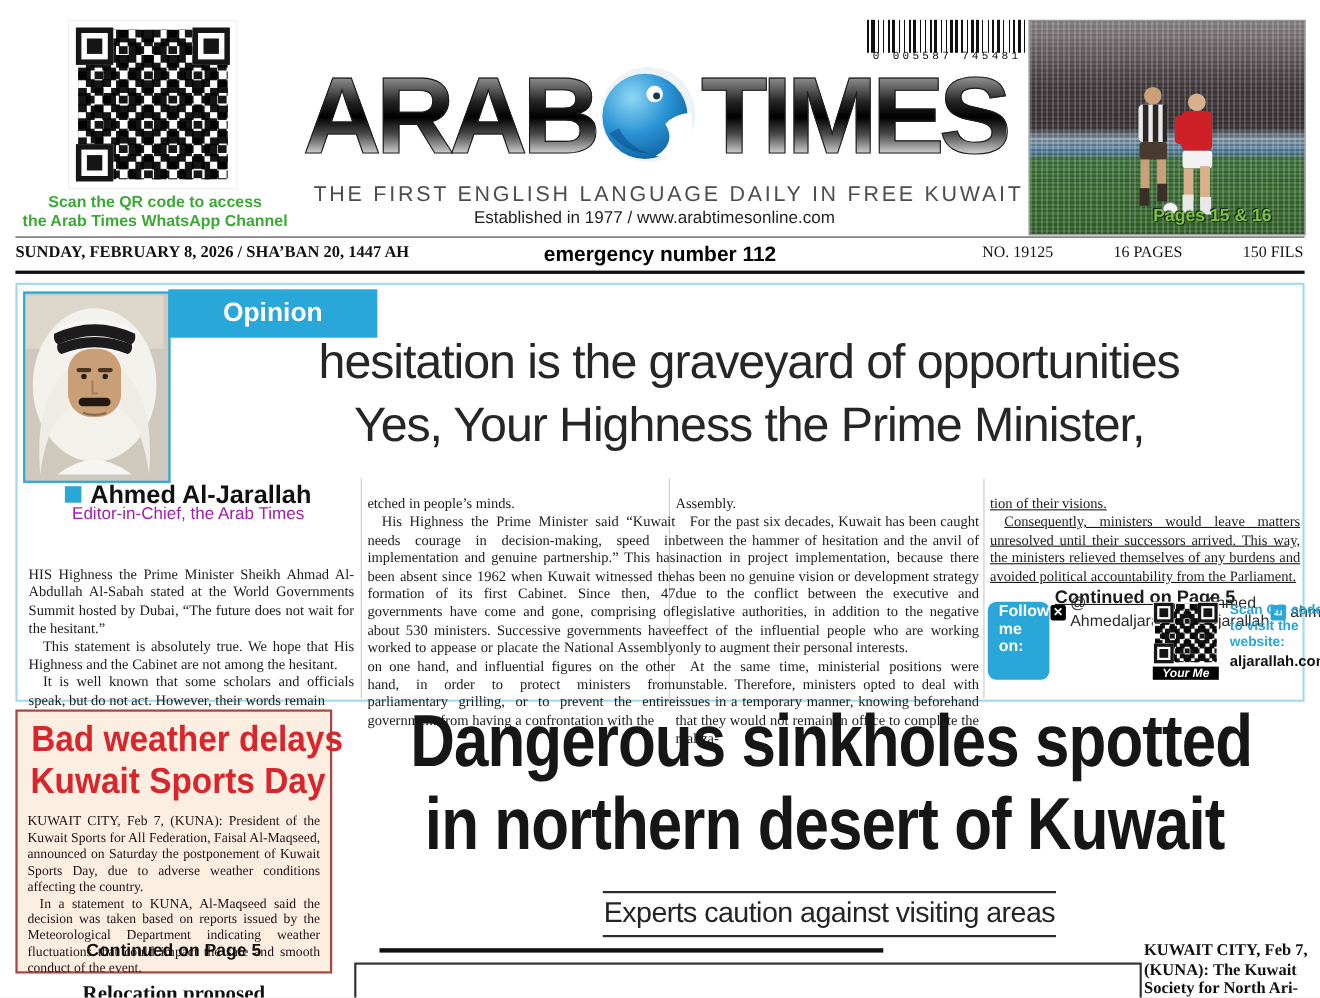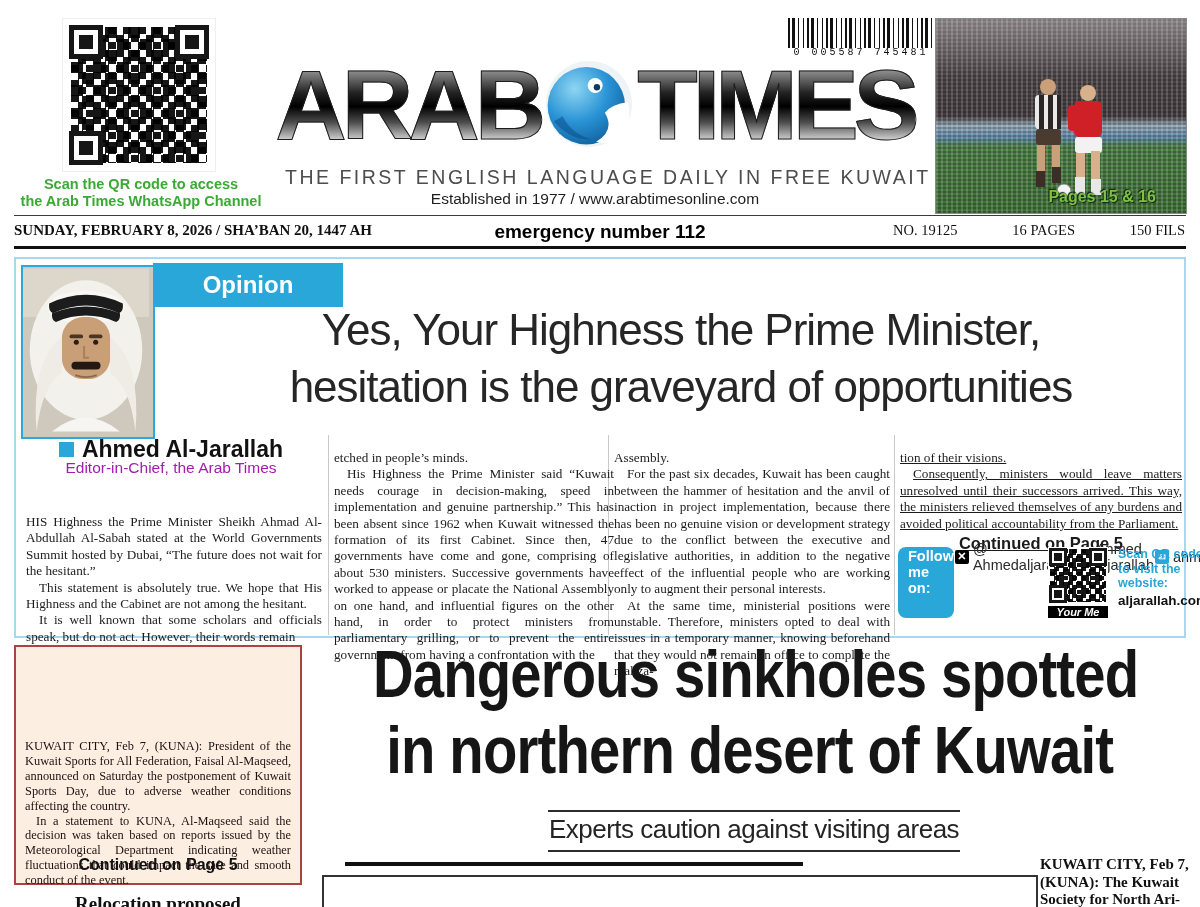--- a/index.html
+++ b/index.html
@@ -222,22 +222,22 @@
         <path d="M116 168 Q110 120 90 108 L90 70 Q122 96 116 168 Z" fill="#efece6"></path>
         <path d="M30 168 Q65 140 100 168 Z" fill="#f6f5f2"></path>
       </svg>
     </div>
 
     <div class="opinion-banner">
       <span>Opinion</span>
     </div>
 
     <div class="opinion-headline">
+      <div>hesitation is the graveyard of opportunities</div>
       <div>Yes, Your Highness the Prime Minister,</div>
-      <div>hesitation is the graveyard of opportunities</div>
     </div>
 
     <div class="author-line">
       <span class="author-sq"></span><span>Ahmed Al-Jarallah</span>
     </div>
     <div class="author-title">Editor-in-Chief, the Arab Times</div>
 
     <div class="col-sep" style="left:312px"></div>
     <div class="col-sep" style="left:592px"></div>
     <div class="col-sep" style="left:878px"></div>
@@ -292,20 +292,24 @@
           <div>Scan QR code</div>
           <div>to visit the</div>
           <div>website:</div>
         </div>
         <div class="website">aljarallah.com</div>
       </div>
     </div>
   </div>
 
   <div class="abs weather-box">
+    <div class="weather-headline">
+      <div><span class="squeeze">Bad weather delays</span></div>
+      <div><span class="squeeze">Kuwait Sports Day</span></div>
+    </div>
     <div class="weather-body">
       <p>KUWAIT CITY, Feb 7, (KUNA): President of the Kuwait Sports for All Federation, Faisal Al-Maqseed, announced on Saturday the postponement of Kuwait Sports Day, due to adverse weather conditions affecting the country.</p>
       <p class="ind">In a statement to KUNA, Al-Maqseed said the decision was taken based on reports issued by the Meteorological Department indicating weather fluctuations that could impact the safe and smooth conduct of the event.</p>
     </div>
     <div class="weather-continued">Continued on Page 5</div>
   </div>
 
   <div class="abs sink-headline">
     <div><span class="squeeze">Dangerous sinkholes spotted</span></div>
     <div><span class="squeeze">in northern desert of Kuwait</span></div>

